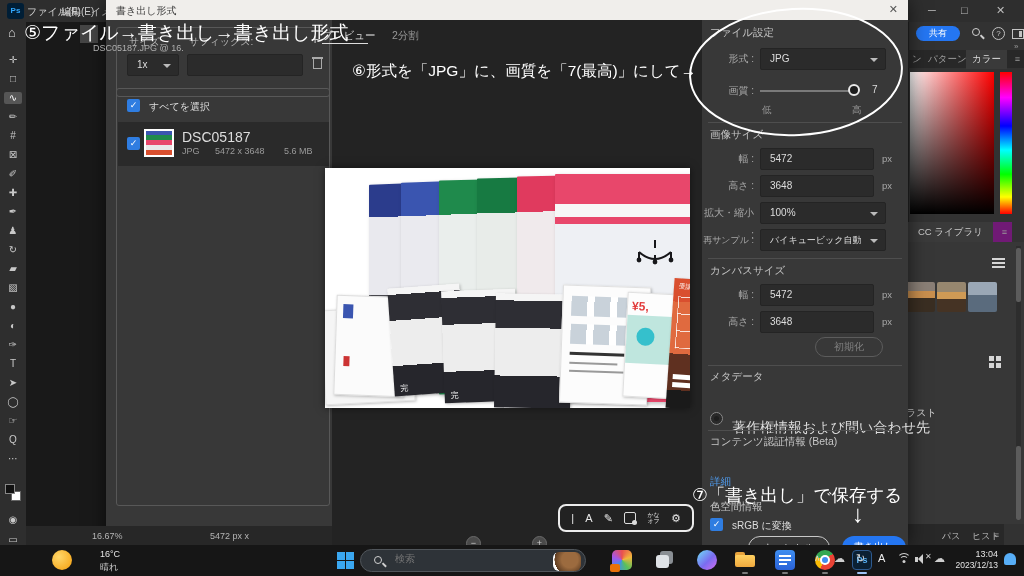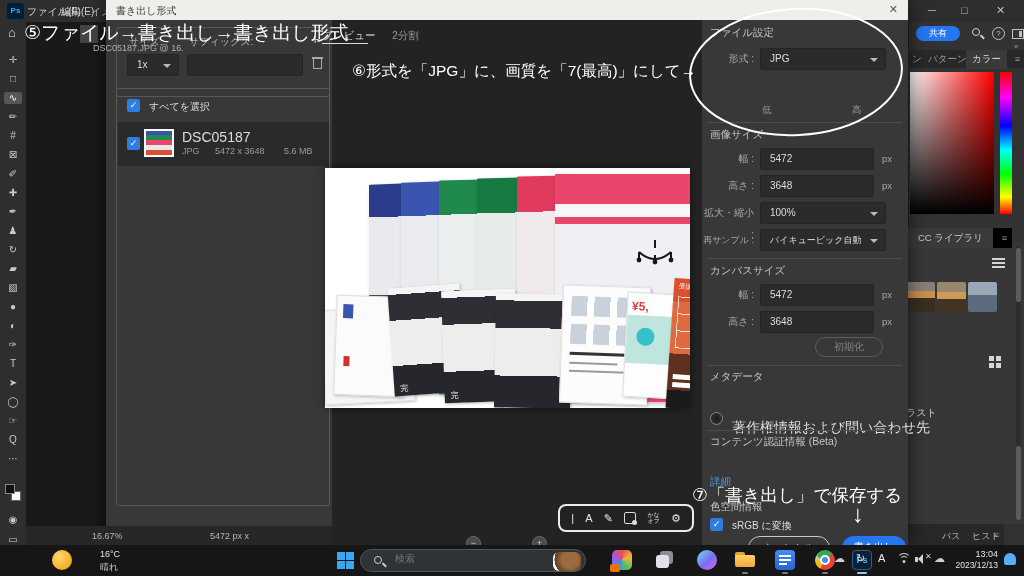--- a/index.html
+++ b/index.html
@@ -34,21 +34,21 @@
   #panel-toggle { position:absolute; left:1012px; top:29px; width:12px; height:10px; border:1px solid #c4c4c4; z-index:2; }
   #panel-toggle i { position:absolute; right:1px; top:1px; bottom:1px; width:3px; background:#c4c4c4; }
   .ptabs { position:absolute; left:908px; top:50px; width:116px; height:18px; background:#282828; z-index:2; font-size:9.5px; color:#9a9a9a; }
   .ptab { position:absolute; top:3px; }
   .ptab.active { background:#3a3a3a; color:#ddd; top:0; padding:3px 6px; }
   .hamburger { color:#9a9a9a; font-size:9px; }
   #color-square { position:absolute; left:910px; top:72px; width:84px; height:142px; z-index:2;
      background:linear-gradient(to bottom, rgba(0,0,0,0) 0%, #000 100%), linear-gradient(to right, #fff, #f00); }
   #hue-bar { position:absolute; left:1000px; top:72px; width:12px; height:142px; z-index:2;
      background:linear-gradient(to bottom,#f00 0%,#f0f 18%,#00f 38%,#0ff 55%,#0f0 72%,#ff0 88%,#f00 100%); }
-  #cc-tabbar { position:absolute; left:908px; top:222px; width:104px; height:20px; background:#000000; z-index:2;margin-top:6px; }
+  #cc-tabbar { position:absolute; left:908px; top:222px; width:104px; height:20px; background:#701a75; z-index:2; }
   #cc-tab { position:absolute; left:0; top:0; height:20px; padding:4px 10px; background:#3a3a3a; color:#ccc; font-size:9.5px; }
   #cc-body { position:absolute; left:908px; top:242px; width:116px; height:282px; background:#373737; z-index:1; }
   .list-icon { position:absolute; width:13px; z-index:2; }
   .list-icon i { display:block; height:2px; background:#d5d5d5; margin-bottom:2px; }
   .thumb { position:absolute; top:282px; width:29px; height:30px; border-radius:2px; z-index:2; }
   #scroll-track { position:absolute; left:1016px; top:246px; width:5px; height:274px; background:#2d2d2d; z-index:2; }
   .scroll-thumb { position:absolute; left:0; width:5px; background:#5c5c5c; border-radius:2px; }
   #bottom-tabs { position:absolute; left:908px; top:524px; width:96px; height:21px; background:#282828; z-index:2;
      font-size:9px; color:#bbb;padding-left:16px; }
 
@@ -359,20 +359,26 @@
     <div id="rcol">
       <span class="sec-title" style="top:6px">ファイル設定</span>
 
       <div class="rrow" style="top:28px">
         <span class="rlabel">形式 :</span>
         <div class="field" style="left:58px; top:0; width:126px">
           <span>JPG</span><i class="caret"></i>
         </div>
       </div>
 
+      <div class="rrow" style="top:60px">
+        <span class="rlabel">画質 :</span>
+        <div class="slider-track"></div>
+        <div id="slider-knob"></div>
+        <span class="abs" style="left:170px; top:4px; color:#ddd; font-size:10px">7</span>
+      </div>
       <span class="abs" style="left:654px; top:104px; font-size:9.5px; color:#999; z-index:5"></span>
       <div class="rrow" style="top:84px">
         <span class="abs" style="left:60px; font-size:9.5px; color:#999">低</span>
         <span class="abs" style="left:150px; font-size:9.5px; color:#999">高</span>
       </div>
 
       <div class="divider" style="top:102px"></div>
       <span class="sec-title" style="top:108px">画像サイズ</span>
 
       <div class="rrow" style="top:128px">

